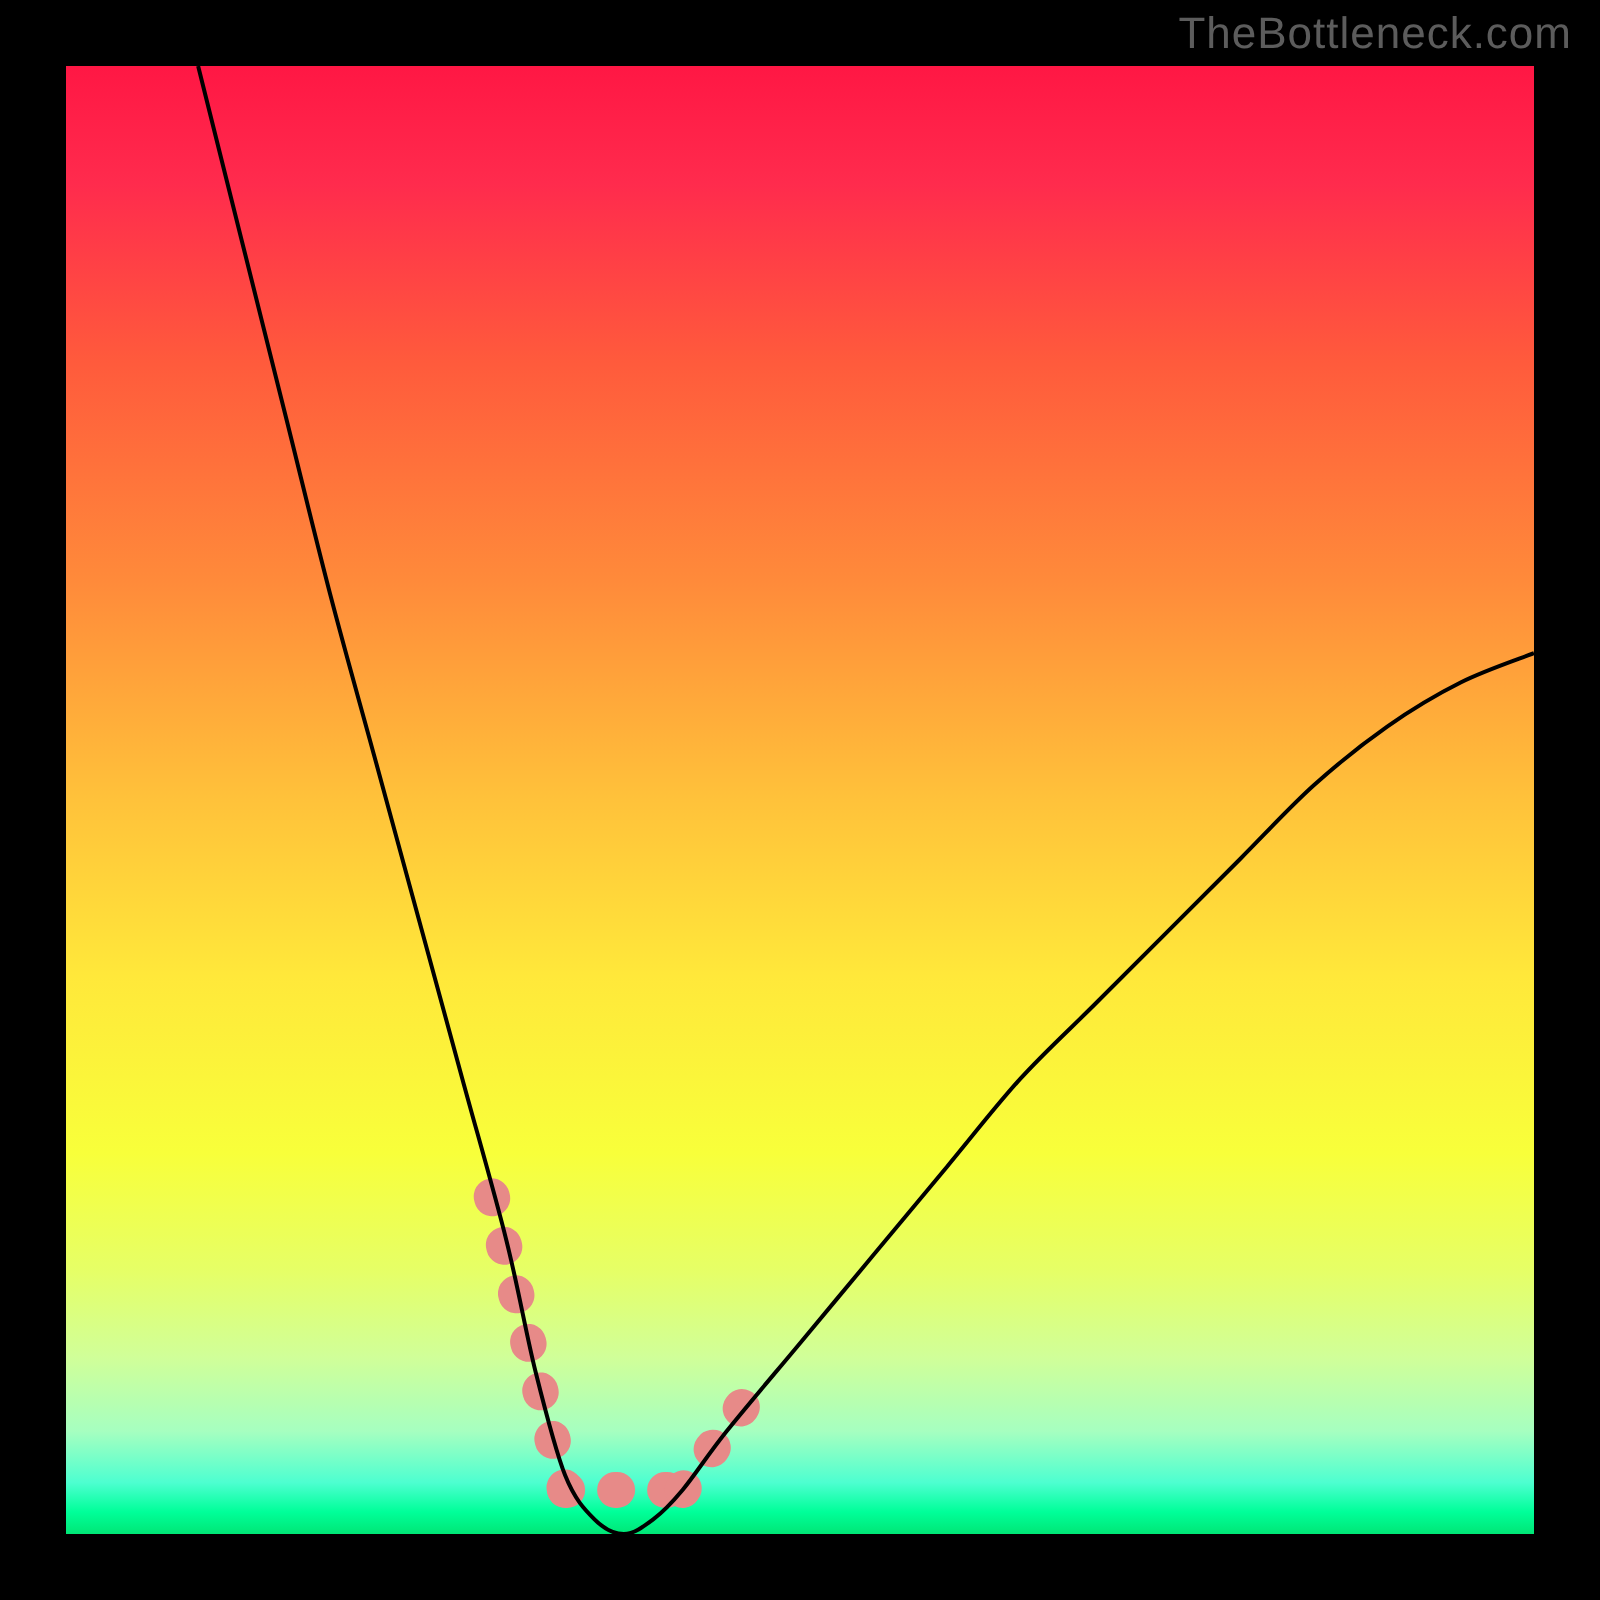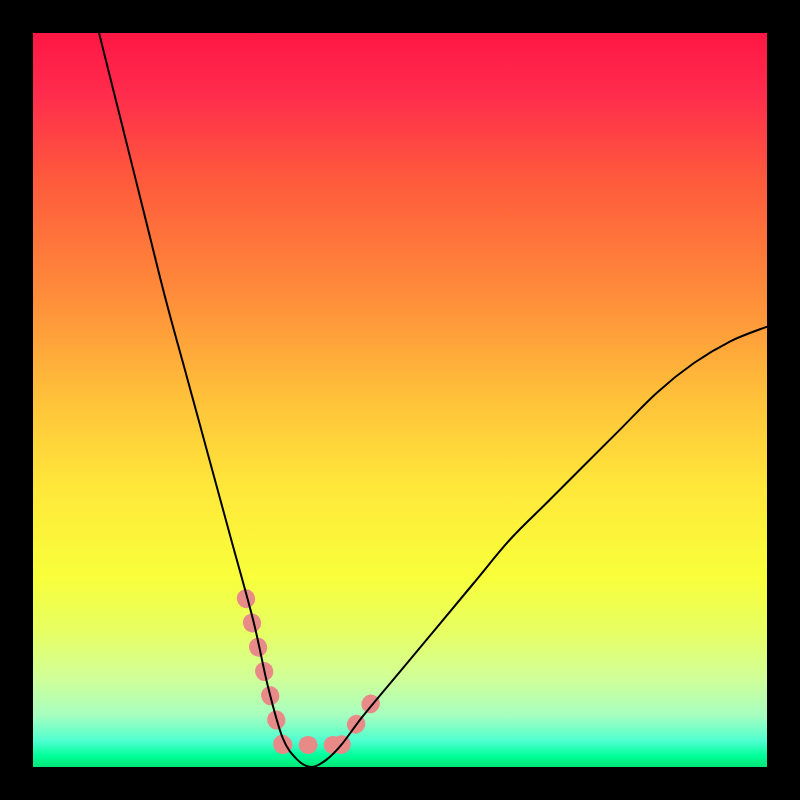--- a/index.html
+++ b/index.html
@@ -38,20 +38,21 @@
   svg {
     position: absolute;
     top: 0;
     left: 0;
   }
 </style>
 </head>
 <body>
 
 <div class="frame">
+  <div class="watermark">TheBottleneck.com</div>
 
   <div class="plot-area">
     <svg id="bg-svg" width="734" height="734" viewBox="0 0 734 734">
       <defs>
         <linearGradient id="grad" x1="0" y1="0" x2="0" y2="1">
             <stop offset="0%" stop-color="#ff1744"></stop>
             <stop offset="8%" stop-color="#ff2b4d"></stop>
             <stop offset="20%" stop-color="#ff5a3c"></stop>
             <stop offset="35%" stop-color="#ff8a3a"></stop>
             <stop offset="50%" stop-color="#ffc23a"></stop>

